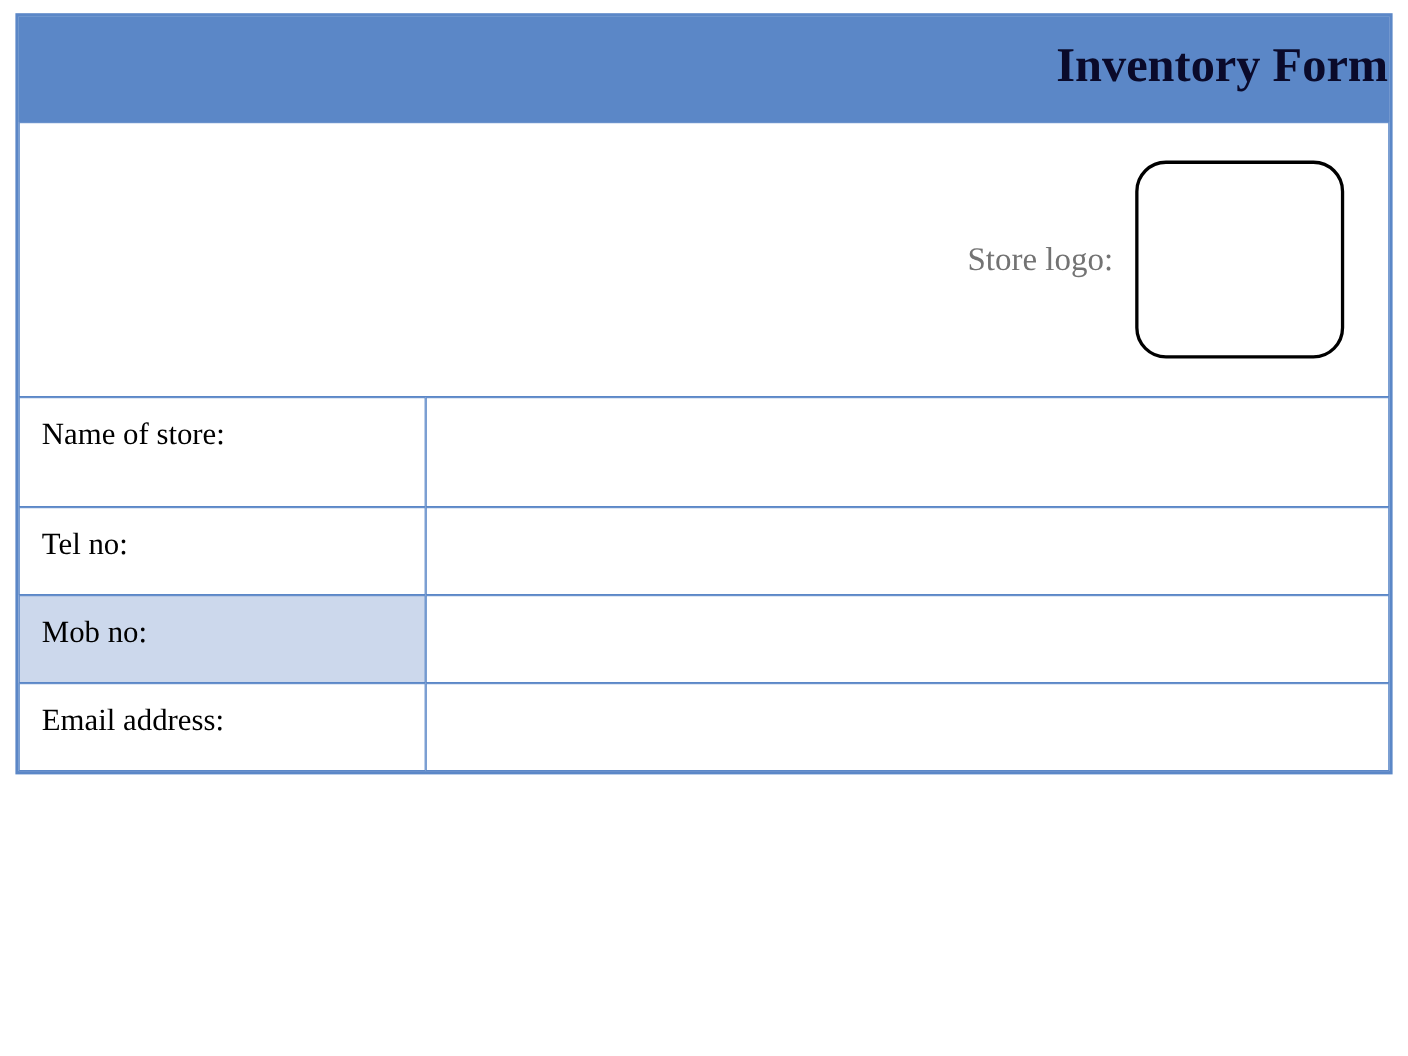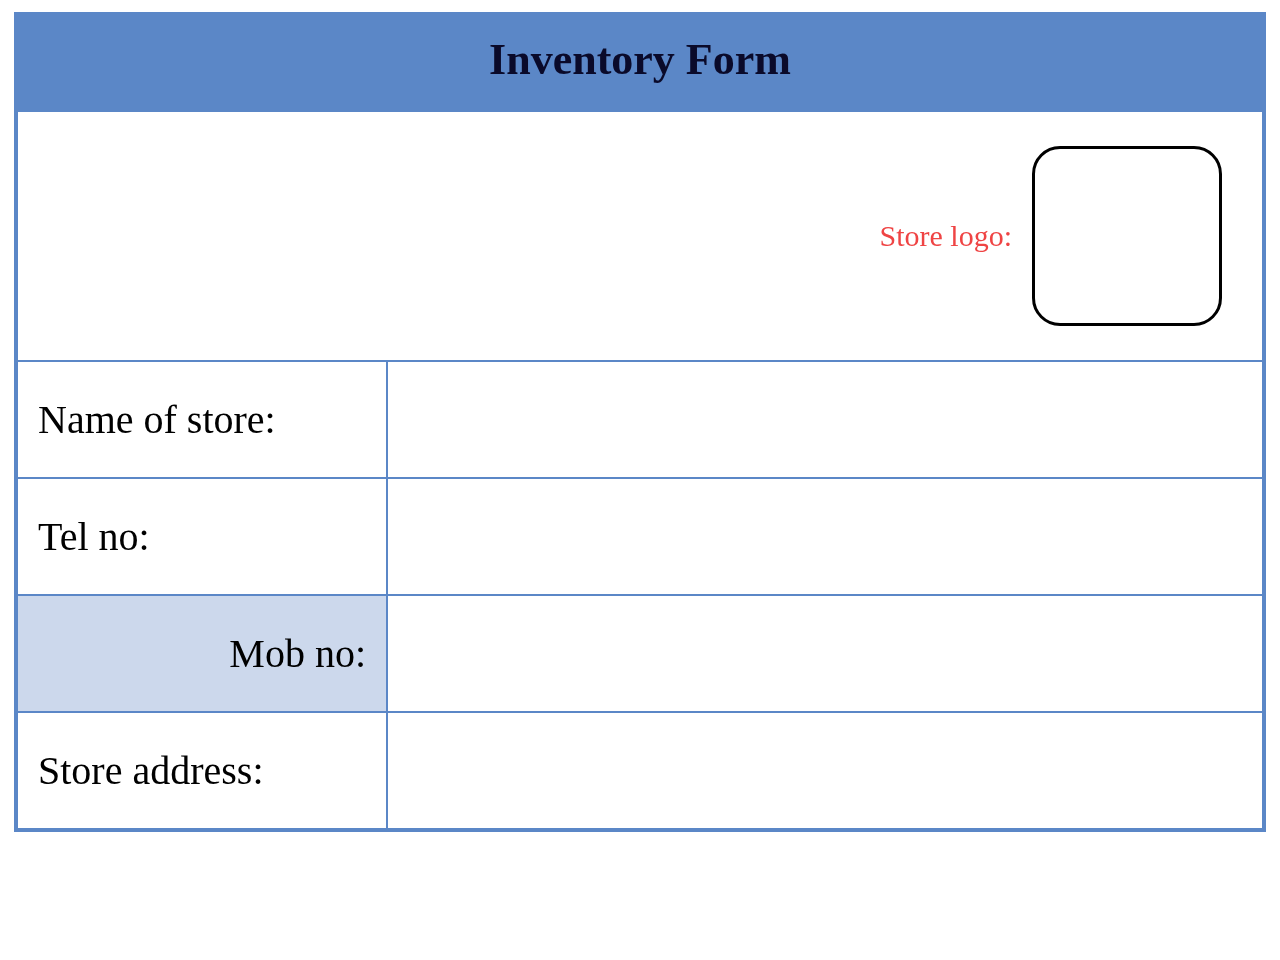--- a/index.html
+++ b/index.html
@@ -19,21 +19,21 @@
       border-collapse: separate;
       border-spacing: 0;
       border: 3px solid #5b87c7;
     }
     .form-table td {
       border: 1px solid #5b87c7;
       vertical-align: top;
     }
     .title-row td {
       background: #5b87c7;
-      text-align: center;
+      text-align: right;
       padding: 18px 0 22px 0;
       border-bottom: 4px solid #5b87c7;
     }
     .title-row h1 {
       font-size: 44px;
       font-weight: bold;
       color: #0a0a2a;
       font-family: "Times New Roman", Times, serif;
     }
     .logo-row td {
@@ -43,45 +43,45 @@
     }
     .logo-wrap {
       display: flex;
       align-items: center;
       justify-content: flex-end;
       gap: 20px;
       height: 100%;
     }
     .logo-label {
       font-size: 30px;
-      color: #ef4444;
+      color: #737373;
     }
     .logo-box {
       width: 190px;
       height: 180px;
       border: 3px solid #000;
       border-radius: 28px;
     }
     .field-row td {
-      font-size: 40px;
+      font-size: 28px;
       color: #000;
-      padding: 34px 20px;
+      padding: 18px 20px;
     }
     .label-cell {
       width: 370px;
     }
     .value-cell {
     }
     .name-row td { height: 100px; }
     .address-row td {
       height: 205px;
       background: #ccd8ec;
     }
     .tel-row td { height: 80px; margin-top: 12px; }
-    .mob-row td { height: 80px; text-align: right; }
+    .mob-row td { height: 80px; }
     .mob-row .label-cell { background: #ccd8ec; }
     .email-row td { height: 80px; border-bottom: 1px solid #5b87c7; }
   </style>
 </head>
 <body>
 
 <table class="form-table">
   <tbody>
       <tr class="title-row">
     <td colspan="2">
@@ -102,17 +102,17 @@
   </tr>
   <tr class="field-row tel-row">
     <td class="label-cell">Tel no:</td>
     <td class="value-cell"></td>
   </tr>
   <tr class="field-row mob-row">
     <td class="label-cell">Mob no:</td>
     <td class="value-cell"></td>
   </tr>
   <tr class="field-row email-row">
-    <td class="label-cell">Store address:</td>
+    <td class="label-cell">Email address:</td>
     <td class="value-cell"></td>
   </tr>
 </tbody>
   </table>
 
 </body></html>

